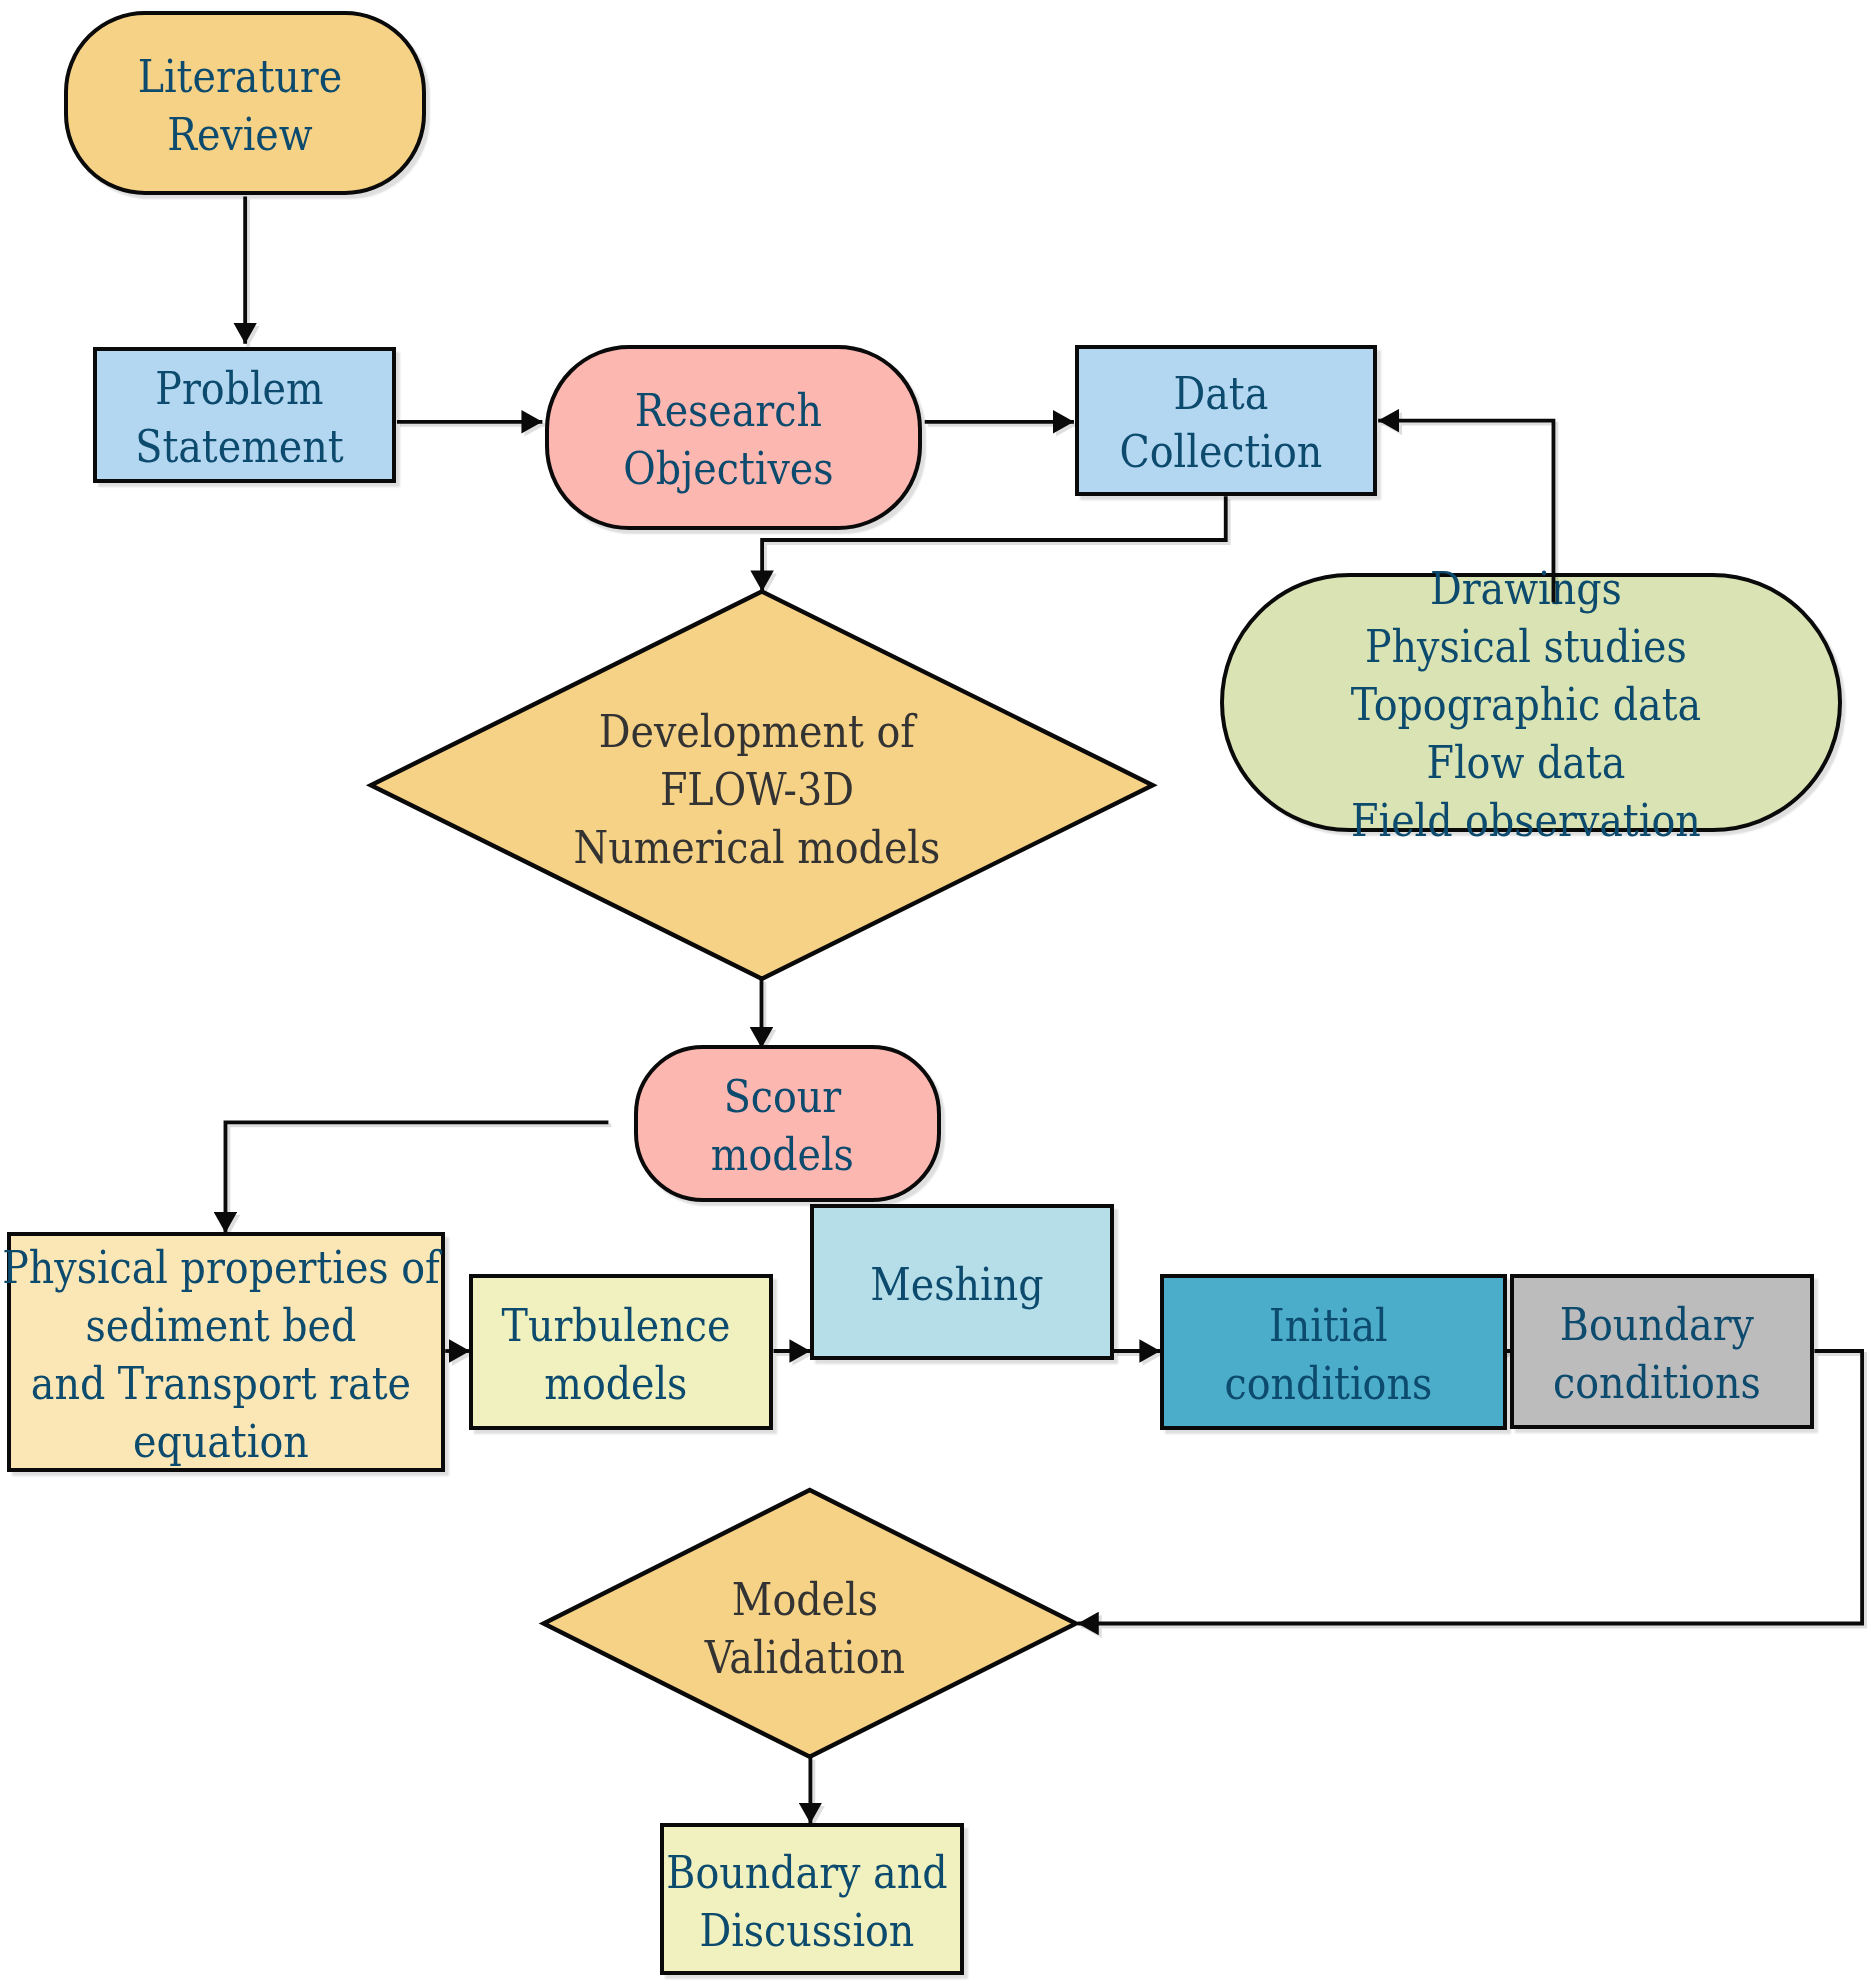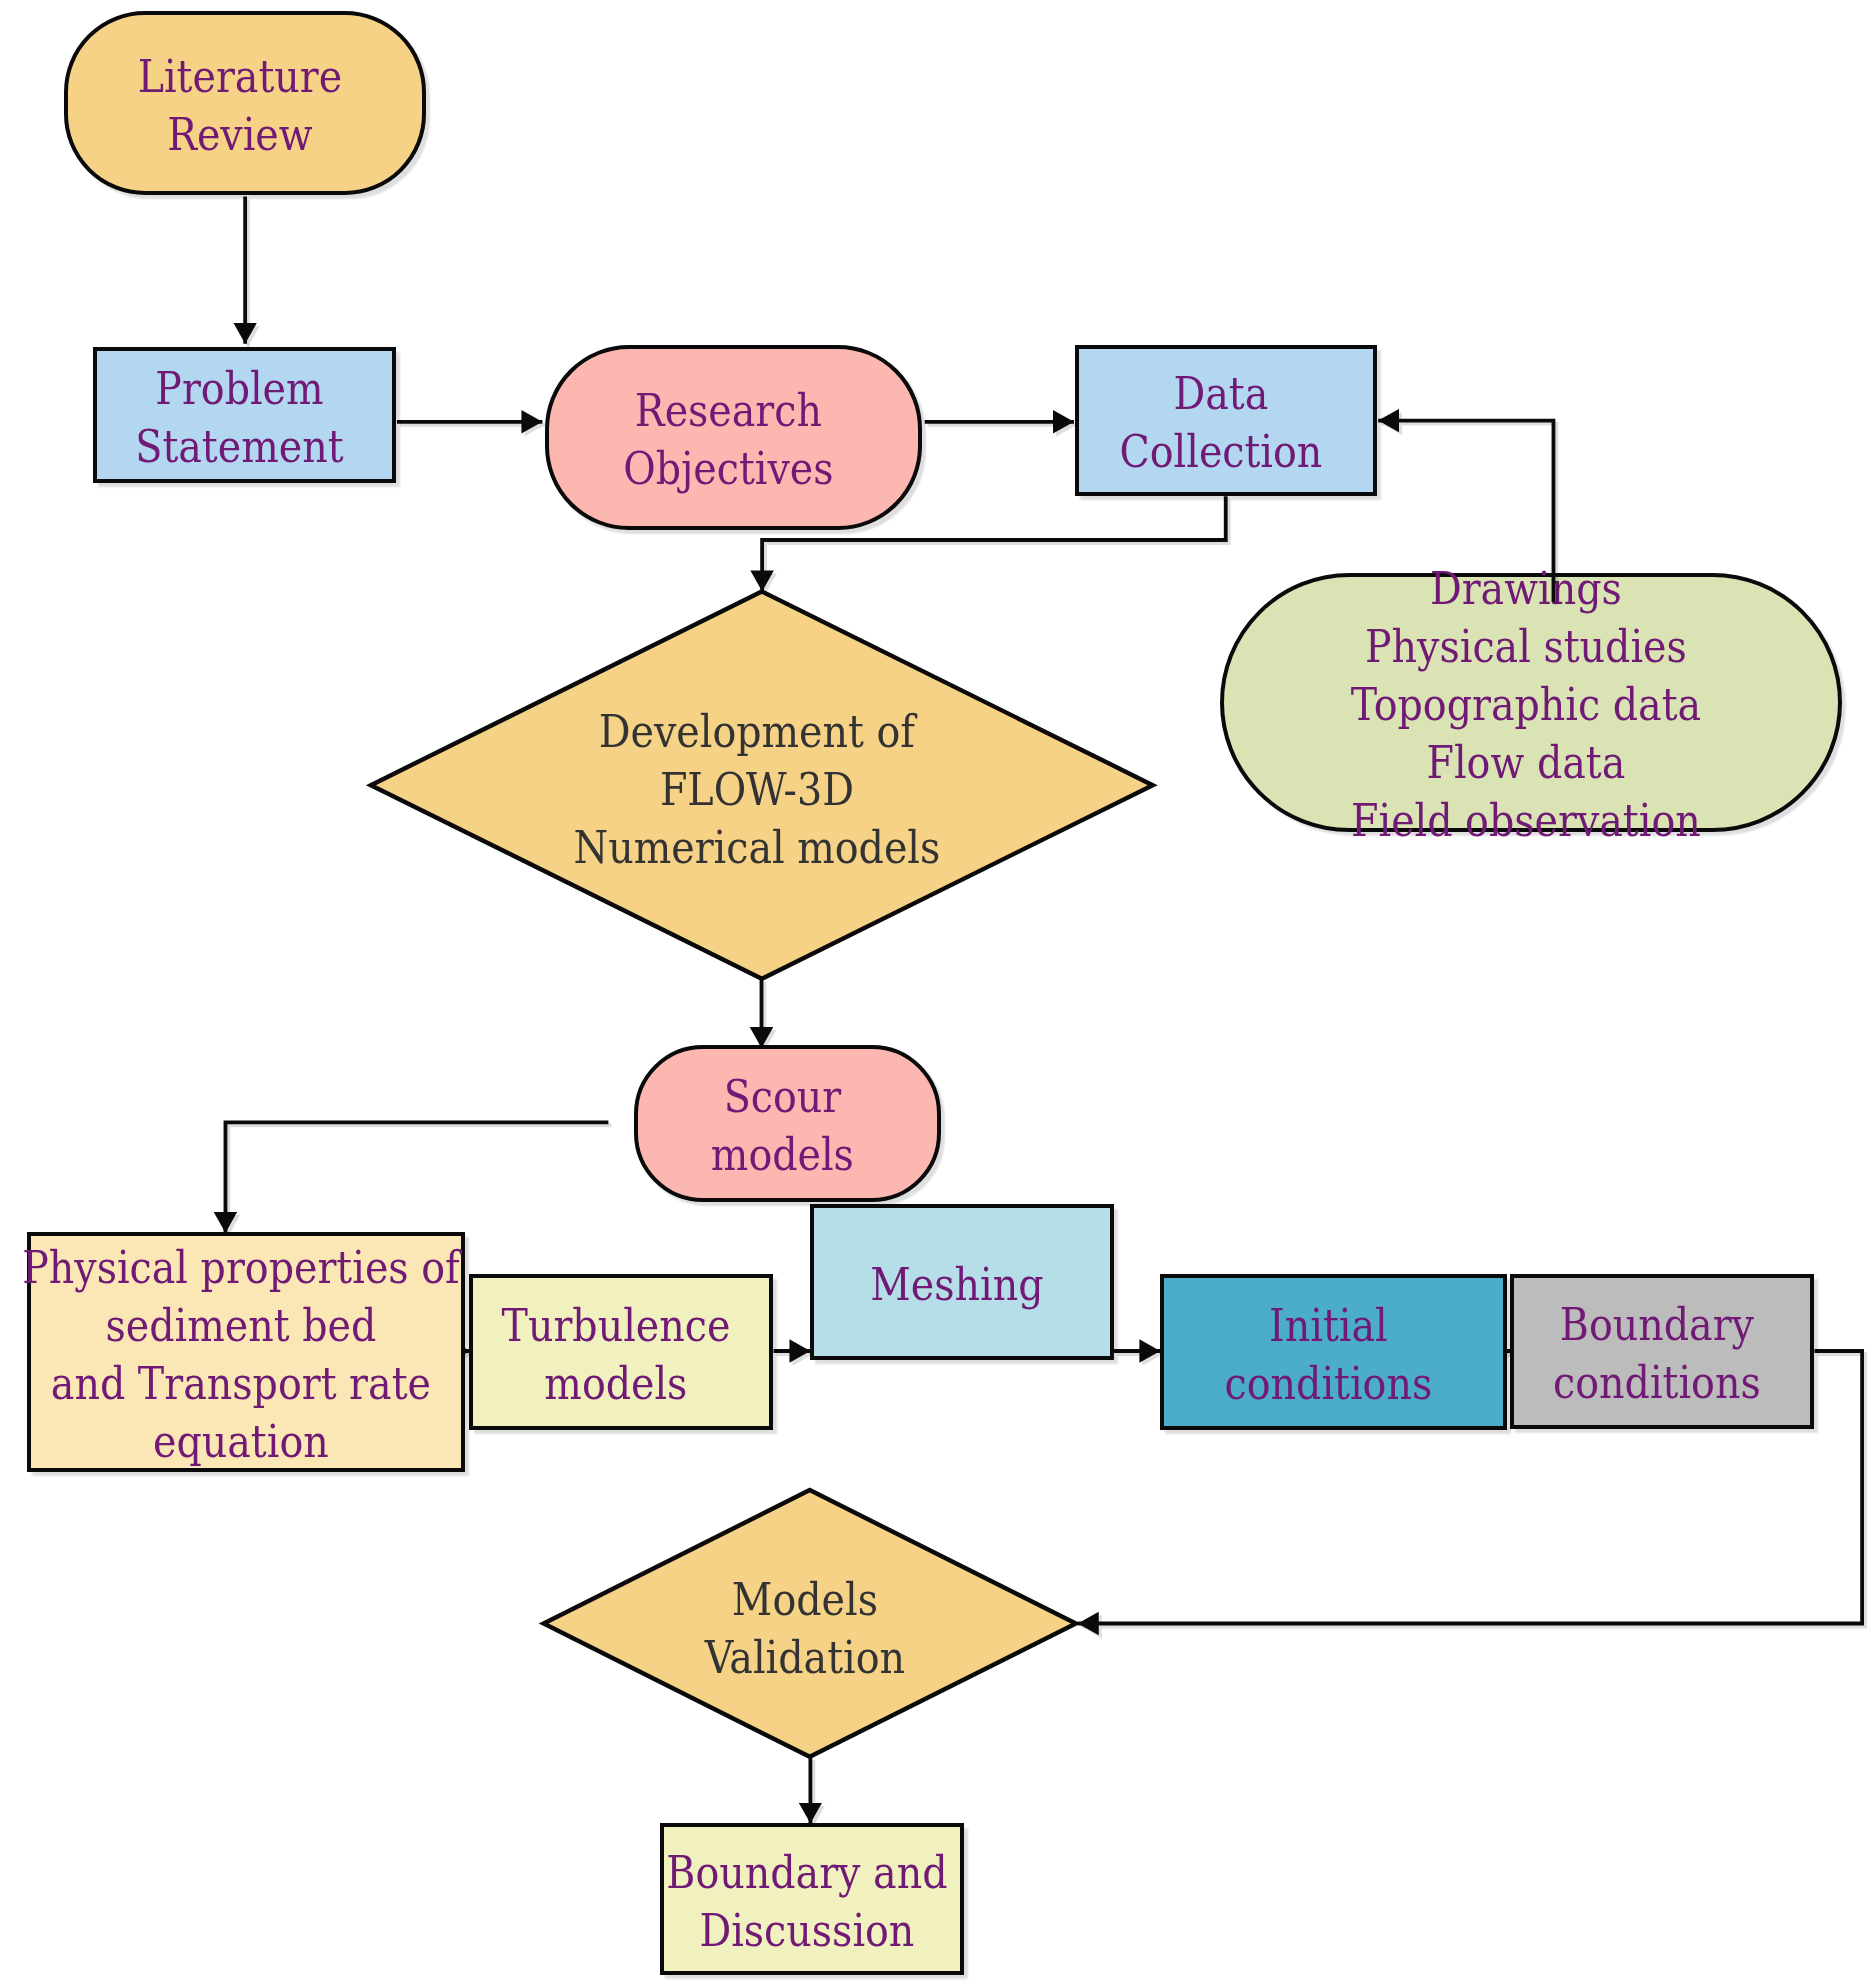--- a/index.html
+++ b/index.html
@@ -1,21 +1,21 @@
 <!DOCTYPE html>
 <html style="font-size:10.2px"><head>
 <meta charset="utf-8">
 <title>Research Methodology Flowchart</title>
 <style>
   html,body{margin:0;padding:0;background:#ffffff;}
   #page{position:relative;width:1871px;height:1985px;background:#ffffff;overflow:hidden;
         font-family:"DejaVu Serif",serif;font-stretch:condensed;}
   .node{position:absolute;box-sizing:border-box;
         display:flex;align-items:center;justify-content:center;text-align:center;
-        color:#701a75;font-size:44px;line-height:58px;white-space:pre;z-index:5;padding-top:5.7px;padding-right:10.2px;}
+        color:#0c4a6e;font-size:44px;line-height:58px;white-space:pre;z-index:5;padding-top:5.7px;padding-right:10.2px;}
   .rect{border:4.4px solid #0a0a0a;box-shadow:4.4px 4.4px 1.9px -0.6px rgba(0,0,0,0.13);}
   .stad{border:4.4px solid #0a0a0a;box-shadow:4.4px 4.4px 1.9px -0.6px rgba(0,0,0,0.13);}
   svg.lines{position:absolute;left:0;top:0;width:1871px;height:1985px;z-index:1;
         filter:drop-shadow(3.2px 3.2px 0.4px rgba(0,0,0,0.13));}
   svg.overlay{z-index:7;pointer-events:none;}
   svg.shapes{position:absolute;left:0;top:0;width:1871px;height:1985px;z-index:4;}
   svg.shapes path.diamond{stroke:#0a0a0a;stroke-width:7;stroke-linejoin:miter;}
   .dialabel{position:absolute;box-sizing:border-box;color:#333333;font-size:44px;line-height:58px;
         text-align:center;white-space:pre;z-index:6;padding-top:11.4px;padding-right:10.2px;
         display:flex;align-items:center;justify-content:center;}
@@ -64,21 +64,21 @@
   <div class="dialabel" style="left: 371px; top: 591px; width: 782px; height: 387px;">Development of
 FLOW-3D
 Numerical models</div>
   <div class="node stad" style="left: 1220px; top: 573px; width: 622px; height: 259px; background: rgb(217, 227, 179); border-radius: 177px;">Drawings
 Physical studies
 Topographic data
 Flow data
 Field observation</div>
   <div class="node stad" style="left: 634px; top: 1045px; width: 307px; height: 157px; background: rgb(253, 183, 177); border-radius: 69px;">Scour
 models</div>
-  <div class="node rect" style="left: 7px; top: 1232px; width: 438px; height: 240px; background: rgb(250, 231, 181); margin-left: 20px;">Physical properties of
+  <div class="node rect" style="left: 7px; top: 1232px; width: 438px; height: 240px; background: rgb(250, 231, 181);">Physical properties of
 sediment bed
 and Transport rate
 equation</div>
   <div class="node rect" style="left: 469px; top: 1274px; width: 304px; height: 156px; background: rgb(240, 241, 190);">Turbulence
 models</div>
   <div class="node rect" style="left: 810px; top: 1204px; width: 304px; height: 156px; background: rgb(182, 222, 233);">Meshing</div>
   <div class="node rect" style="left: 1160px; top: 1274px; width: 347px; height: 156px; background: rgb(75, 173, 201);">Initial
 conditions</div>
   <div class="node rect" style="left: 1510px; top: 1274px; width: 304px; height: 155px; background: rgb(188, 188, 188);">Boundary
 conditions</div>

